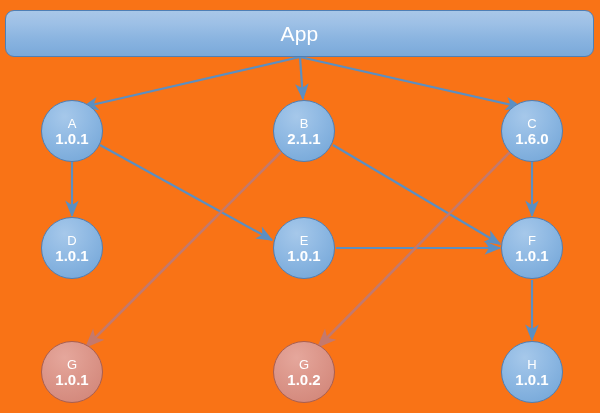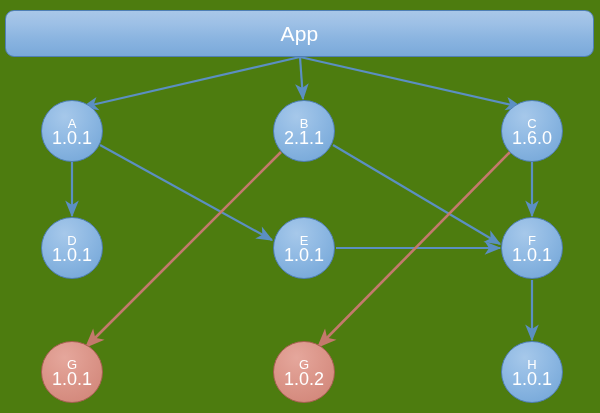--- a/index.html
+++ b/index.html
@@ -4,21 +4,21 @@
 <style>
   html, body {
     margin: 0;
     padding: 0;
     background: #000000;
   }
   #canvas {
     position: relative;
     width: 600px;
     height: 413px;
-    background: #4d7c0f;
+    background: #f97316;
     overflow: hidden;
     font-family: "Liberation Sans", sans-serif;
   }
   #graph-svg {
     position: absolute;
     left: 0;
     top: 0;
     width: 600px;
     height: 413px;
   }
@@ -63,22 +63,23 @@
     background: radial-gradient(circle at 38% 26%, #e5a79c 0%, #dc978b 42%, #cf8275 100%);
     border: 1px solid #a85f52;
   }
   .node-name {
     color: #ffffff;
     font-size: 13px;
     line-height: 14px;
   }
   .node-version {
     color: #ffffff;
-    font-size: 18px;
+    font-size: 15px;
     line-height: 15px;
+    font-weight: bold;
   }
 </style>
 </head>
 <body>
 
 <div id="canvas">
 
   <svg id="graph-svg" viewBox="0 0 600 413" xmlns="http://www.w3.org/2000/svg">
     <defs>
       <marker id="arrow-blue" markerWidth="9" markerHeight="9" refX="7.4" refY="3.4" orient="auto" markerUnits="strokeWidth">

